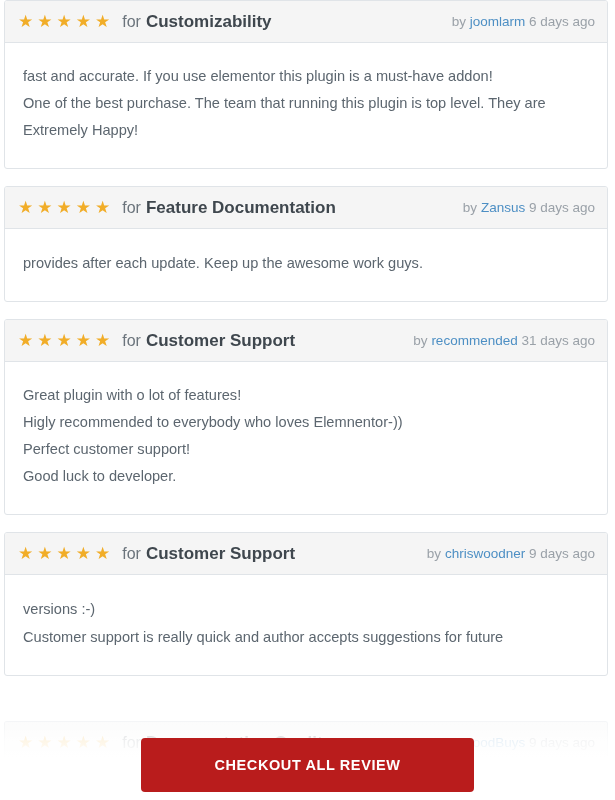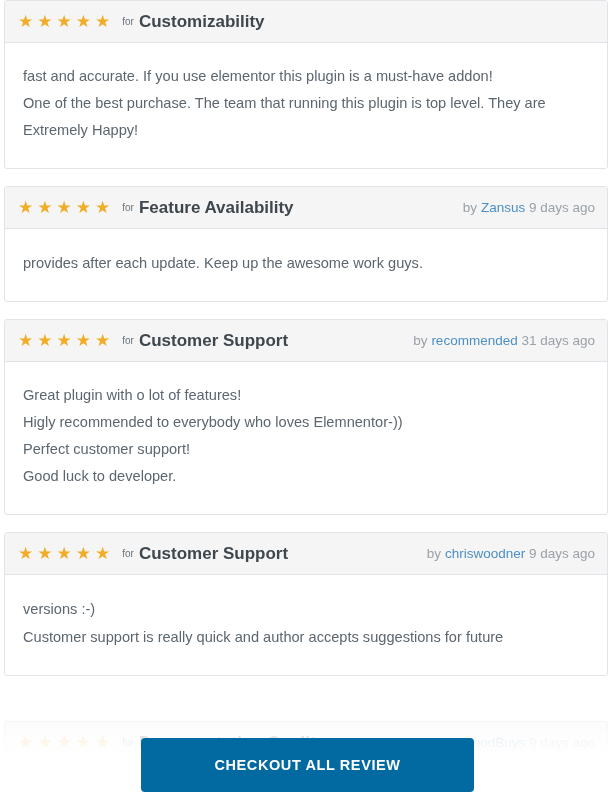--- a/index.html
+++ b/index.html
@@ -52,21 +52,21 @@
   .star {
     color: #f1ad28;
     font-size: 17px;
     line-height: 1;
     margin-right: 3px;
     display: inline-block;
   }
 
   .header-for {
     color: #6b747c;
-    font-size: 10px;
+    font-size: 16px;
     margin-left: 8px;
     white-space: nowrap;
   }
   .header-category {
     color: #3f474e;
     font-size: 17px;
     font-weight: bold;
     margin-left: 5px;
     white-space: nowrap;
   }
@@ -122,21 +122,21 @@
 
   #cta-wrap {
     position: absolute;
     left: 0;
     right: 0;
     bottom: 8px;
     display: flex;
     justify-content: center;
   }
   #checkout-all-review-button {
-    background: #0369a1;
+    background: #b91c1c;
     color: #ffffff;
     border: none;
     border-radius: 4px;
     width: 333px;
     height: 54px;
     font-family: "Liberation Sans", sans-serif;
     font-size: 14.5px;
     font-weight: bold;
     letter-spacing: 0.6px;
     cursor: pointer;
@@ -151,38 +151,39 @@
       <div class="review-header">
         <span class="stars">
           <span class="star">★</span>
           <span class="star">★</span>
           <span class="star">★</span>
           <span class="star">★</span>
           <span class="star">★</span>
         </span>
         <span class="header-for">for</span>
         <span class="header-category">Customizability</span>
+        <span class="header-meta"><span class="meta-by">by</span> <a class="meta-author">joomlarm</a> <span class="meta-time">6 days ago</span></span>
       </div>
       <div class="review-body multi-line">
         <span class="line">fast and accurate. If you use elementor this plugin is a must-have addon!</span>
         <span class="line">One of the best purchase. The team that running this plugin is top level. They are</span>
         <span class="line">Extremely Happy!</span>
       </div>
     </div>
     <div class="review-card">
       <div class="review-header">
         <span class="stars">
           <span class="star">★</span>
           <span class="star">★</span>
           <span class="star">★</span>
           <span class="star">★</span>
           <span class="star">★</span>
         </span>
         <span class="header-for">for</span>
-        <span class="header-category">Feature Availability</span>
+        <span class="header-category">Feature Documentation</span>
         <span class="header-meta"><span class="meta-by">by</span> <a class="meta-author">Zansus</a> <span class="meta-time">9 days ago</span></span>
       </div>
       <div class="review-body">
         <span class="line">provides after each update. Keep up the awesome work guys.</span>
       </div>
     </div>
     <div class="review-card">
       <div class="review-header">
         <span class="stars">
           <span class="star">★</span>

